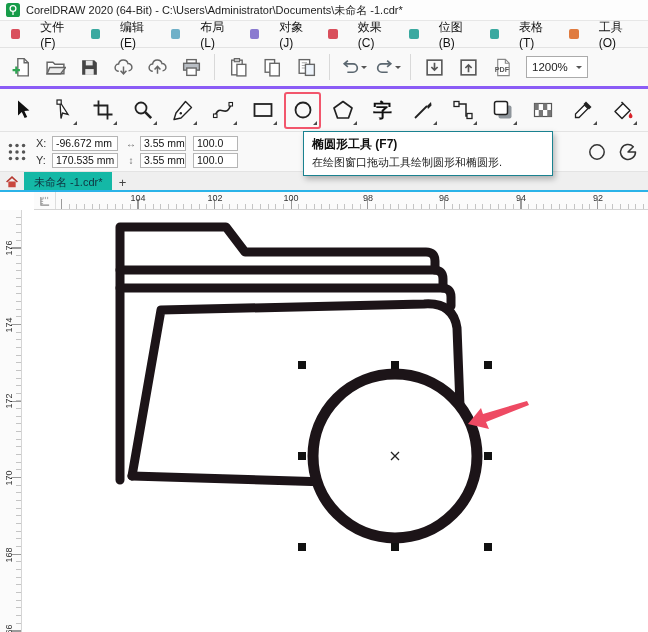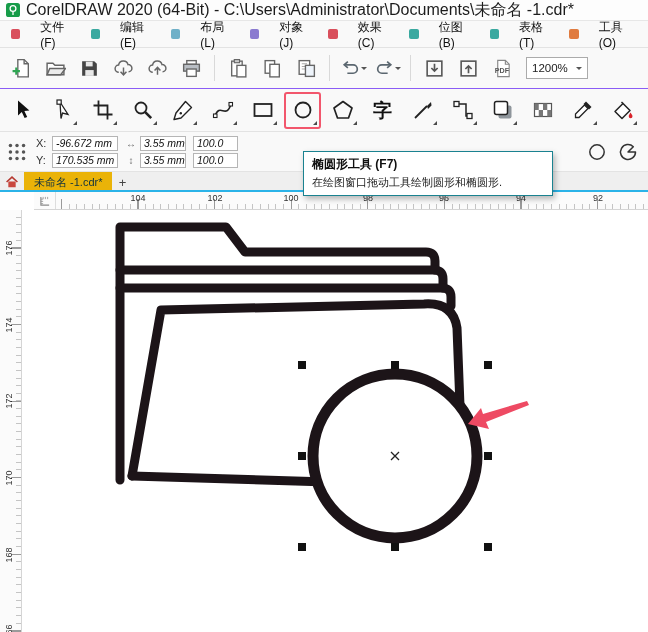--- a/index.html
+++ b/index.html
@@ -2,32 +2,32 @@
 <html><head>
 <meta charset="utf-8">
 <style>
   * { box-sizing: border-box; margin: 0; padding: 0; }
   html,body { width:648px; height:632px; overflow:hidden; background:#fff;
               font-family:"Liberation Sans","DejaVu Sans",sans-serif; }
   .window { position:relative; width:648px; height:632px; background:#fff; }
 
   
   .titlebar { height:21px; display:flex; align-items:center; gap:6px; padding:0 6px;
-              background:#fdfdfd; border-bottom:1px solid #e7e7e7; font-size:16px; color:#1c1c1c; }
+              background:#fdfdfd; border-bottom:1px solid #e7e7e7; font-size:11px; color:#1c1c1c; }
   .app-icon svg { width:14px; height:14px; display:block; }
 
   
   .menubar { height:27px; display:flex; align-items:center; padding:0 4px;
              background:#f9f9f9; border-bottom:1px solid #e3e3e3; }
   .menu-item { display:flex; align-items:center; gap:20px; padding:3px 7px; font-size:12px; color:#111; cursor:default; }
   .mi-icon { width:10px; height:10px; border-radius:2px; display:inline-block; }
 
   
   .toolbar-std { height:41px; display:flex; align-items:center; gap:2px; padding:0 5px;
-                 background:#f9f9f9; border-bottom:1px solid #8b5cf6; }
+                 background:#f9f9f9; border-bottom:3px solid #8b5cf6; }
   .tbtn { width:32px; height:32px; display:flex; align-items:center; justify-content:center;
           border-radius:3px; position:relative; }
   .tbtn svg { width:21px; height:21px; display:block; }
   .sep { width:1px; height:26px; background:#d9d9d9; margin:0 5px; }
   .caret { width:0; height:0; border:3.5px solid transparent; border-top-color:#555; margin-top:4px; }
   .zoom-combo { margin-left:6px; display:flex; align-items:center; gap:8px; border:1px solid #ababab;
                 background:#fff; height:22px; padding:0 5px; font-size:11.5px; color:#222; }
 
   
   .toolbox { height:43px; display:flex; align-items:center; gap:3px; padding:0 4px;
@@ -41,31 +41,31 @@
 
   
   .propbar { height:40px; display:flex; align-items:center; gap:7px; padding:0 5px;
              background:#f9f9f9; border-bottom:1px solid #e3e3e3; }
   .pos-grid svg { width:24px; height:24px; display:block; }
   .stack { display:flex; flex-direction:column; gap:2px; }
   .prow { display:flex; align-items:center; gap:3px; height:15px; }
   .plbl { font-size:11px; color:#333; width:13px; }
   .pglyph { font-size:10px; color:#666; width:12px; text-align:center; }
   .pinput { border:1px solid #b5b5b5; background:#fff; font-size:10.5px; color:#111;
-            height:15px; line-height:13px; padding:0 3px; white-space:nowrap; overflow:hidden;font-style:italic; }
+            height:15px; line-height:13px; padding:0 3px; white-space:nowrap; overflow:hidden; }
   .w66 { width:66px; } .w46 { width:46px; } .w36 { width:45px; }
   .propbar-right { margin-left:auto; display:flex; align-items:center; gap:5px; padding-right:2px; }
   .pbtn { width:26px; height:26px; display:flex; align-items:center; justify-content:center; border-radius:3px; }
   .pbtn svg { width:20px; height:20px; display:block; }
 
   
   .tabbar { height:20px; display:flex; align-items:stretch; background:#efefef; position:relative; }
   .tab-home { width:24px; display:flex; align-items:center; justify-content:center; }
   .tab-home svg { width:14px; height:14px; }
-  .tab-active { background:#eab308; padding:0 10px; display:flex; align-items:center;
+  .tab-active { background:#14b8a6; padding:0 10px; display:flex; align-items:center;
                 font-size:11px; color:#10323f; }
   .tab-plus { width:20px; display:flex; align-items:center; justify-content:center;
               font-size:13px; color:#444; }
   .tab-underline { position:absolute; left:0; right:0; bottom:0; height:2px; }
 
   
   .ruler-h { height:18px; position:relative; background:#fbfbfb; border-bottom:1px solid #d5d5d5; overflow:hidden;margin-left:34px; }
   .hticks-minor { position:absolute; left:0; right:0; bottom:0; height:5px;
     background:repeating-linear-gradient(90deg, transparent 0 3.9px, #c4c4c4 3.9px 4.9px, transparent 4.9px 7.66px); }
   .hticks-major { position:absolute; left:0; right:0; bottom:0; height:10px;
@@ -457,18 +457,18 @@
           <rect x="276" y="242" width="8" height="8" fill="#111"></rect>
           <rect x="462" y="242" width="8" height="8" fill="#111"></rect>
           <rect x="276" y="333" width="8" height="8" fill="#111"></rect>
           <rect x="369" y="333" width="8" height="8" fill="#111"></rect>
           <rect x="462" y="333" width="8" height="8" fill="#111"></rect>
           <polygon points="446,214 459,198 461,204 505,191 507,195 464,212 467,219" fill="#ee4a63"></polygon>
         </svg>
     </div>
   </div>
 
-  <div class="tooltip" id="tooltip" style="border-color: rgb(26, 130, 144); margin-top: 20px;">
+  <div class="tooltip" id="tooltip" style="border-color: rgb(26, 130, 144);">
     <div class="tt-title">椭圆形工具 (F7)</div>
     <div class="tt-body">在绘图窗口拖动工具绘制圆形和椭圆形.</div>
   </div>
 
 </div>
 
 </body></html>

